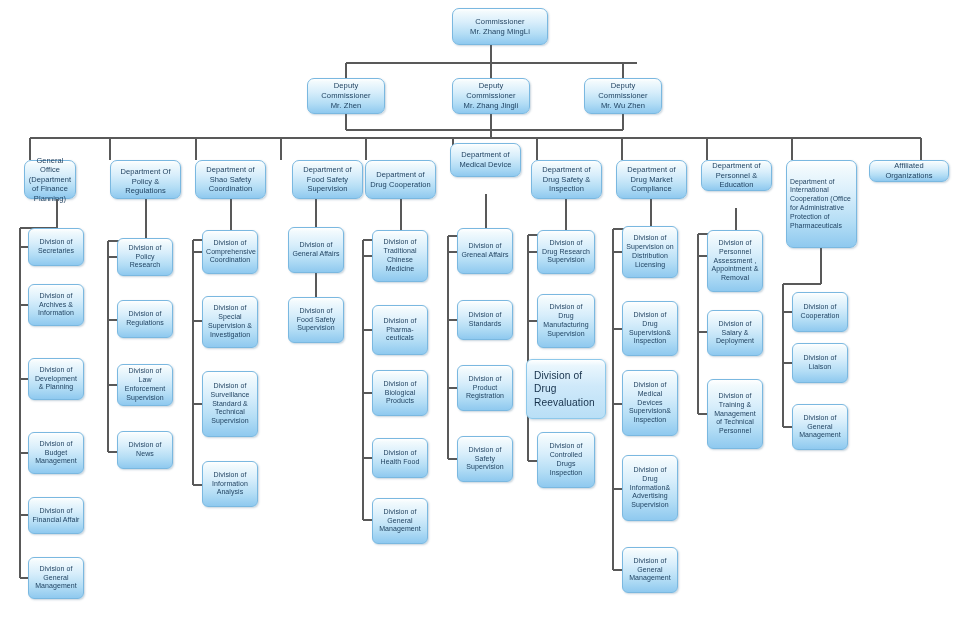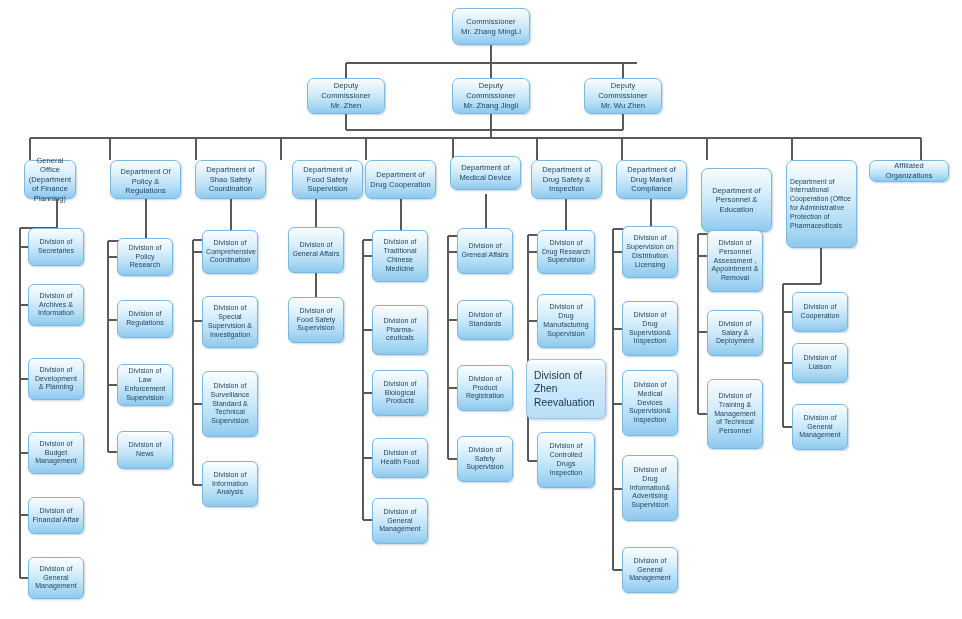--- a/index.html
+++ b/index.html
@@ -179,21 +179,21 @@
 
       <path d="M821,248 L821,284"></path>
       <path d="M783,284 L783,427"></path>
       <path d="M783,284 L821,284"></path>
       <path d="M783,312 L792,312"></path>
       <path d="M783,363 L792,363"></path>
       <path d="M783,427 L792,427"></path>
     </g>
   </svg>
 
-  <div class="node top" style="left:452px; top:8px; width:78px; height:37px;">
+  <div class="node top" style="left:452px; top:8px; width:96px; height:37px;">
     <span class="txt">
       <span>Commissioner</span><br>
       <span>Mr. Zhang MingLi</span>
     </span>
   </div>
 
   <div class="node top" style="left:307px; top:78px; width:78px; height:36px;">
     <span class="txt">
       <span>Deputy Commissioner</span><br>
       <span>Mr. Zhen</span>
@@ -222,30 +222,30 @@
   </div>
   <div class="node dept" style="left:195px; top:160px; width:71px; height:39px;">
     <span class="txt">Department of Shao Safety Coordination</span>
   </div>
   <div class="node dept" style="left:280px; top:160px; width:71px; height:39px;margin-left:12px;">
     <span class="txt">Department of Food Safety Supervision</span>
   </div>
   <div class="node dept" style="left:365px; top:160px; width:71px; height:39px;">
     <span class="txt">Department of Drug Cooperation</span>
   </div>
-  <div class="node dept" style="left:450px; top:156px; width:71px; height:34px;">
+  <div class="node dept" style="left:450px; top:143px; width:71px; height:34px;">
     <span class="txt">Department of Medical Device</span>
   </div>
   <div class="node dept" style="left:531px; top:160px; width:71px; height:39px;">
     <span class="txt">Department of Drug Safety &amp; Inspection</span>
   </div>
   <div class="node dept" style="left:616px; top:160px; width:71px; height:39px;">
     <span class="txt">Department of Drug Market Compliance</span>
   </div>
-  <div class="node dept" style="left:701px; top:168px; width:71px; height:64px;">
+  <div class="node dept" style="left:701px; top:160px; width:71px; height:31px;">
     <span class="txt">Department of Personnel &amp; Education</span>
   </div>
   <div class="node dept wide-left" style="left:786px; top:160px; width:71px; height:88px; font-size:6.9px;">
     <span class="txt">Department of International Cooperation (Office for Administrative Protection of Pharmaceuticals</span>
   </div>
   <div class="node dept" style="left:869px; top:160px; width:80px; height:22px;">
     <span class="txt">Affiliated Organizations</span>
   </div>
 
   <div class="node div" style="left:28px; top:228px; width:56px; height:38px;">
@@ -329,21 +329,21 @@
     <span class="txt">Division of Safety Supervision</span>
   </div>
 
   <div class="node div" style="left:537px; top:230px; width:58px; height:44px;">
     <span class="txt">Division of Drug Research Supervision</span>
   </div>
   <div class="node div" style="left:537px; top:294px; width:58px; height:54px;">
     <span class="txt">Division of Drug Manufacturing Supervision</span>
   </div>
   <div class="node div highlight" style="left:526px; top:359px; width:80px; height:60px;">
-    <span class="txt">Division of Zhen Reevaluation</span>
+    <span class="txt">Division of Drug Reevaluation</span>
   </div>
   <div class="node div" style="left:537px; top:432px; width:58px; height:56px;">
     <span class="txt">Division of Controlled Drugs Inspection</span>
   </div>
 
   <div class="node div" style="left:622px; top:226px; width:56px; height:52px;">
     <span class="txt">Division of Supervision on Distribution Licensing</span>
   </div>
   <div class="node div" style="left:622px; top:301px; width:56px; height:55px;">
     <span class="txt">Division of Drug Supervision&amp; Inspection</span>

